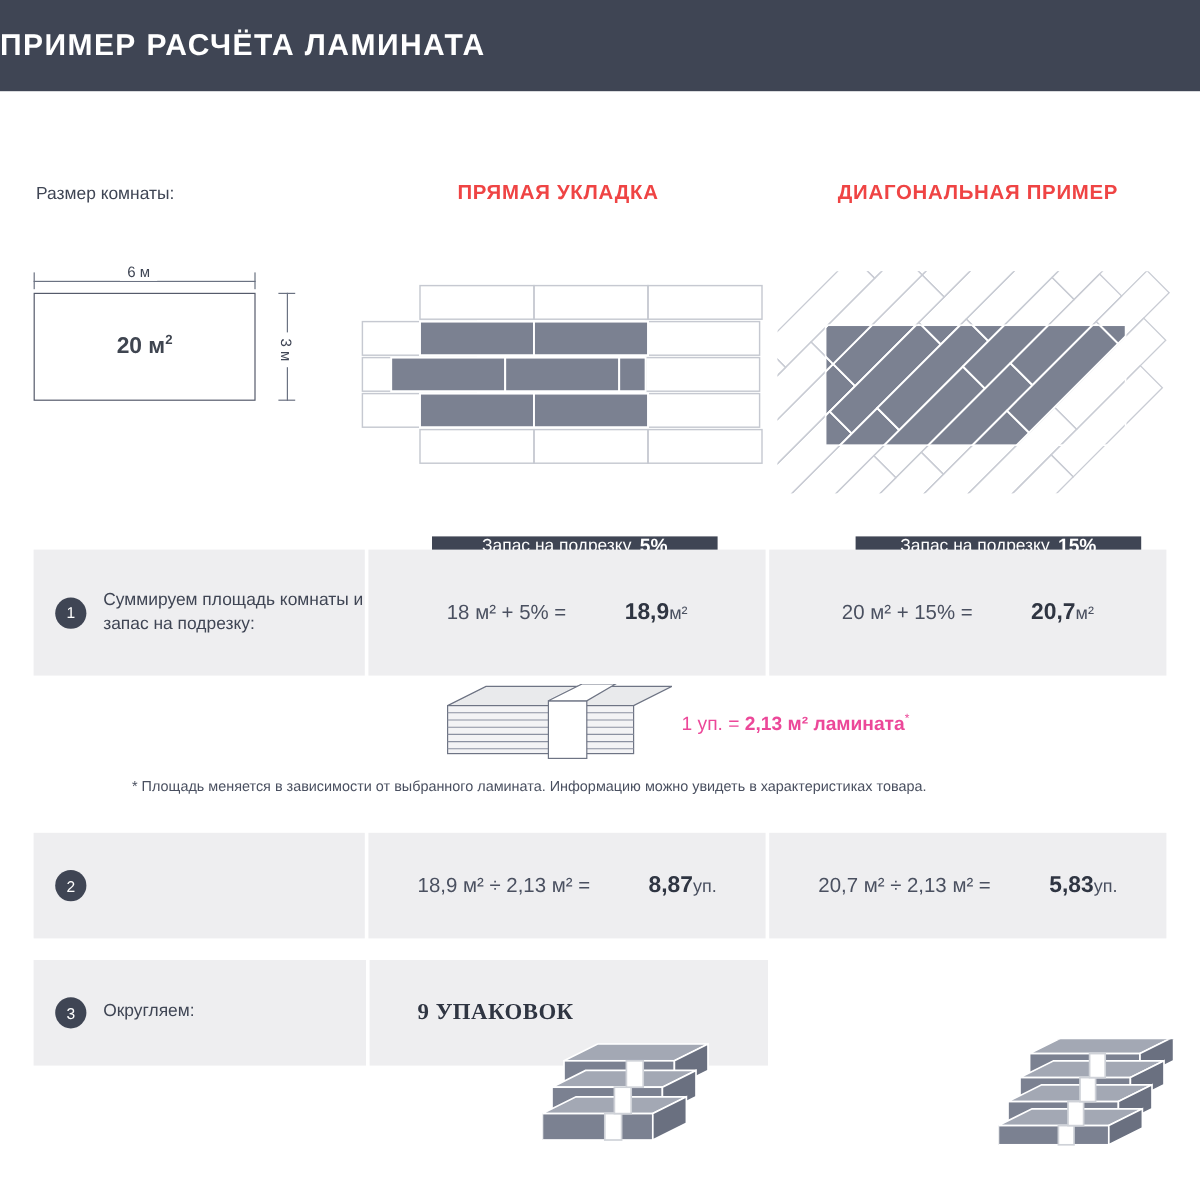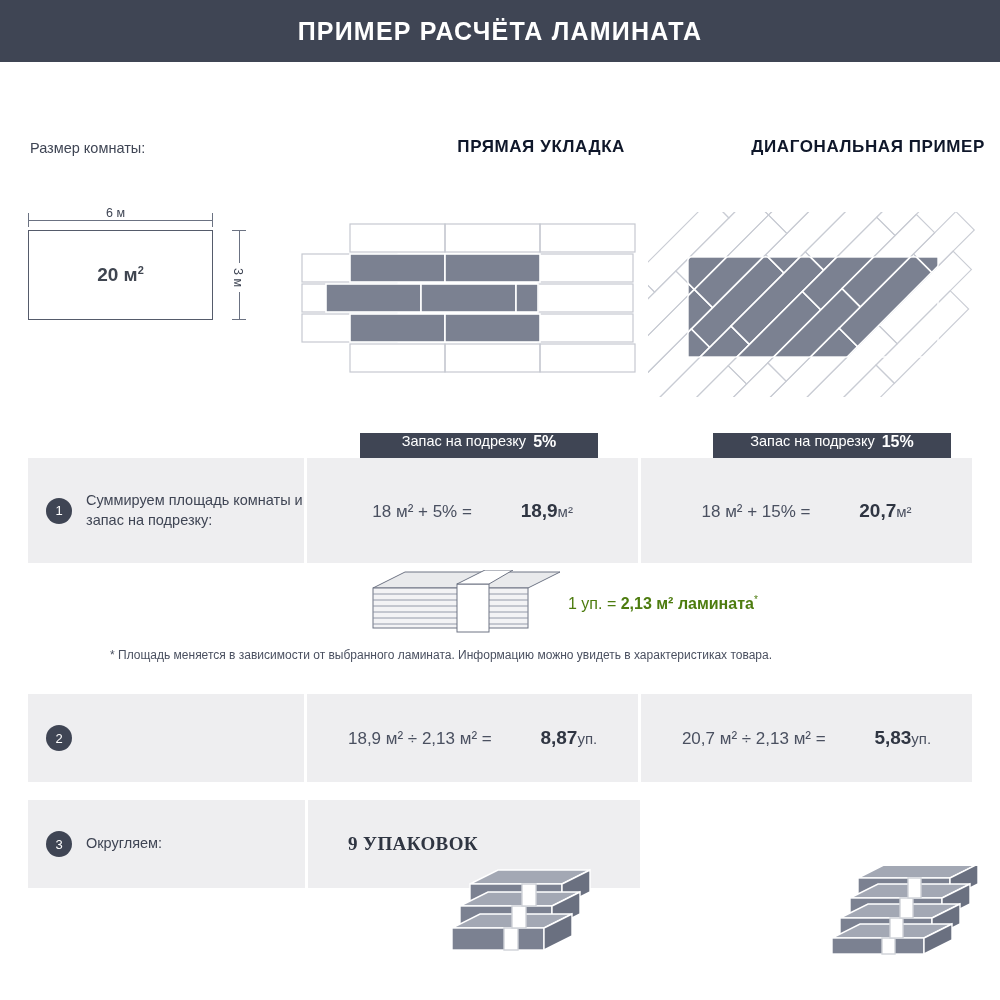--- a/index.html
+++ b/index.html
@@ -11,25 +11,25 @@
     height: 1000px;
     background: #ffffff;
     font-family: "Liberation Sans", sans-serif;
     color: #3a4050;
     position: relative;
     overflow: hidden;
   }
 
   
   .header {
-    height: 62px;
+    height: 76px;
     background: #3f4554;
     display: flex;
     align-items: center;
-    justify-content: center;
+    justify-content: flex-start;
   }
   .header-title {
     color: #ffffff;
     font-size: 25px;
     font-weight: bold;
     letter-spacing: 1.2px;
   }
 
   
   .top {
@@ -40,23 +40,23 @@
     position: absolute;
     left: 30px;
     top: 78px;
     font-size: 14.5px;
     color: #3f4554;
   }
   .col-title {
     position: absolute;
     font-size: 17px;
     font-weight: bold;
-    color: #0f172a;
+    color: #ef4444;
     letter-spacing: 0.6px;
-    text-align: right;
+    text-align: center;
   }
   .col-title.straight { left: 305px; width: 320px; top: 75px; }
   .col-title.diagonal { left: 645px; width: 340px; top: 75px; }
 
   
   .room-wrap {
     position: absolute;
     left: 28px;
     top: 140px;
     width: 230px;
@@ -220,21 +220,21 @@
     position: absolute;
     left: 0; top: 570px;
     width: 1000px;
     height: 70px;
   }
   .pack-img { position: absolute; left: 345px; top: 0; }
   .pack-text {
     position: absolute;
     left: 568px; top: 24px;
     font-size: 16px;
-    color: #4d7c0f;
+    color: #ec4899;
   }
   .pack-text b { font-weight: bold; }
   .pack-text sup { font-size: 10px; }
   .footnote {
     position: absolute;
     left: 110px; top: 648px;
     font-size: 12px;
     color: #4a5060;
   }
 
@@ -405,21 +405,21 @@
     <div class="step-num">1</div>
     <div class="step-text">Суммируем площадь комнаты и запас на подрезку:</div>
   </div>
   <div class="cell calc-cell" style="height:105px">
     <div class="calc">
       <span>18 м² + 5% = </span><b>18,9</b><span class="unit">м²</span>
     </div>
   </div>
   <div class="cell calc-cell" style="height:105px">
     <div class="calc">
-      <span>18 м² + 15% = </span><b>20,7</b><span class="unit">м²</span>
+      <span>20 м² + 15% = </span><b>20,7</b><span class="unit">м²</span>
     </div>
   </div>
 </div>
 
 <div class="pack-row">
   <div class="pack-img">
     <svg width="215" height="68" viewBox="0 0 215 68">
       <polygon points="28,18 60,2 215,2 183,18" fill="#e9eaec" stroke="#6e7484" stroke-width="1"></polygon>
       <rect x="28" y="18" width="155" height="40" fill="#f3f3f5" stroke="#6e7484" stroke-width="1"></rect>
       <g stroke="#8b91a1" stroke-width="0.9">

